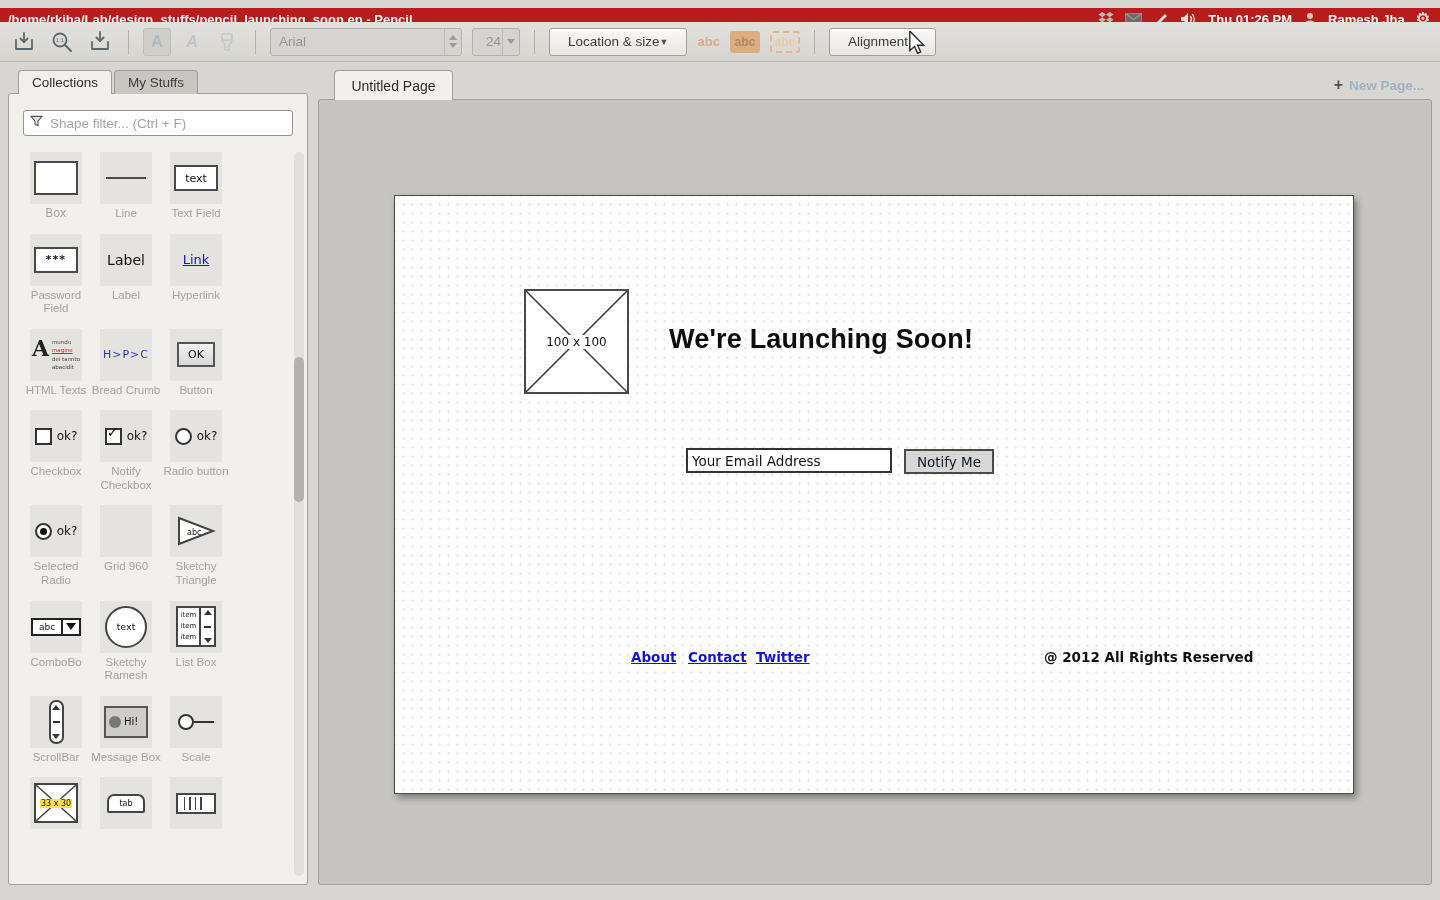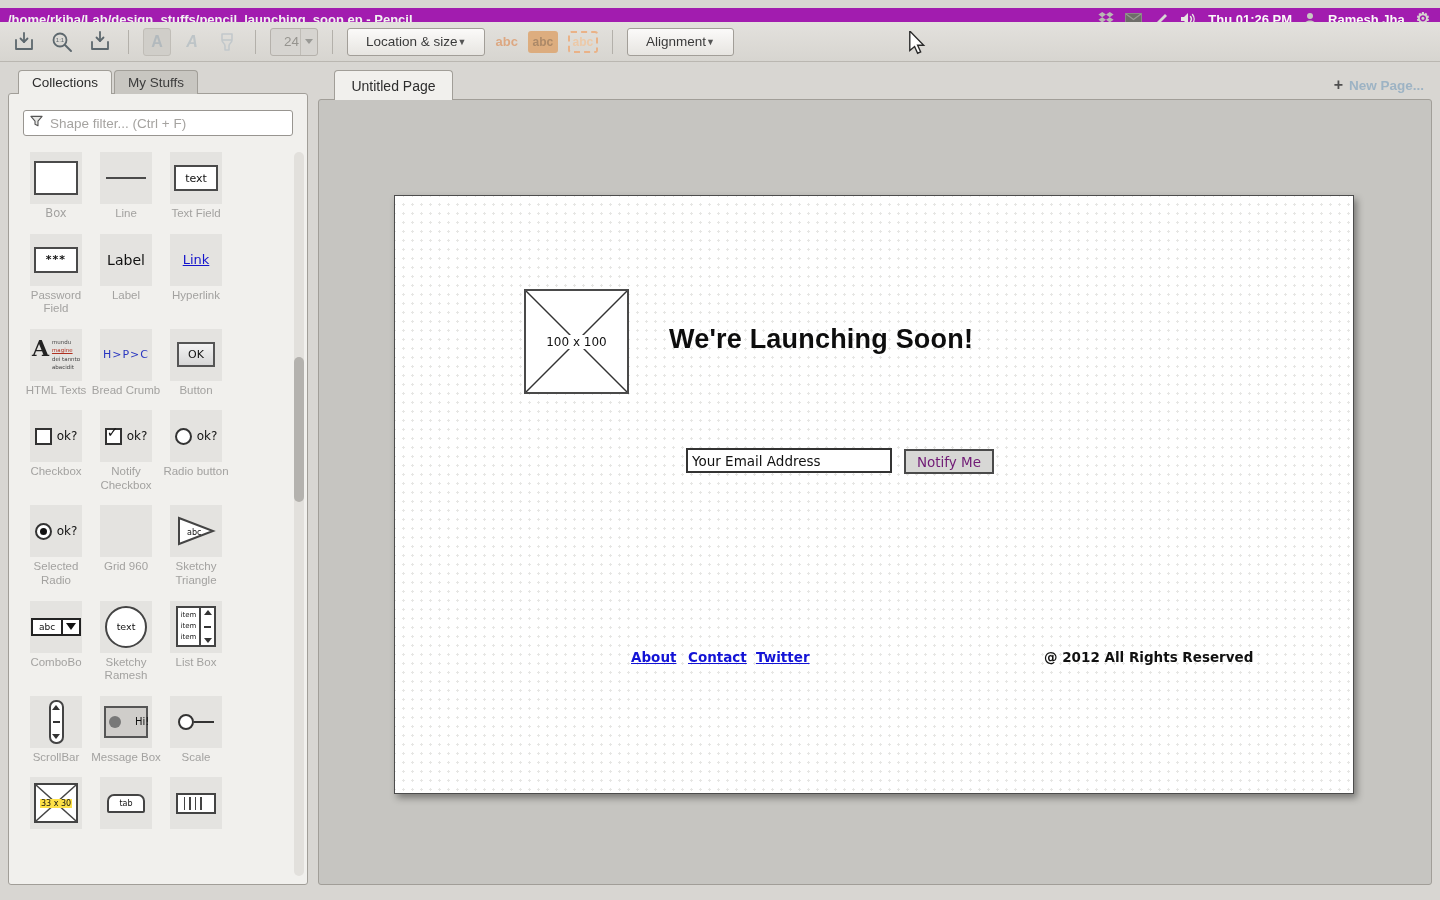--- a/index.html
+++ b/index.html
@@ -1,21 +1,21 @@
 <!DOCTYPE html>
 <html><head>
 <meta charset="utf-8">
 <style>
   html,body{margin:0;padding:0;}
   body{width:1440px;height:900px;overflow:hidden;background:#d8d6d2;
        font-family:"Liberation Sans",sans-serif;-webkit-font-smoothing:antialiased;}
   .window{position:relative;width:1440px;height:900px;}
 
   
-  .topbar{position:absolute;left:0;top:8px;width:100%;height:22px;background:#a21caf;color:#f2f2f1;
+  .topbar{position:absolute;left:0;top:8px;width:100%;height:22px;background:#b91c1c;color:#f2f2f1;
           display:flex;align-items:center;justify-content:space-between;font-size:13px;font-weight:bold;text-align:center;}
   .topbar-title{padding-left:8px;white-space:nowrap;}
   .tray{display:flex;align-items:center;gap:11px;padding-right:10px;}
   .tray svg{display:block;}
   .tray .uni{font-size:14px;line-height:14px;color:#b9b8b4;}
   .clock,.user-name{font-size:13px;font-weight:bold;color:#fafaf8;}
 
   
   .toolbar{position:absolute;left:0;top:22px;width:100%;height:40px;
            background:linear-gradient(#e3e1dd,#d7d5d0);border-bottom:1px solid #bab7b1;
@@ -96,21 +96,21 @@
   .circle-ic{width:38px;height:38px;border:2px solid #444;border-radius:50%;background:#fff;display:flex;align-items:center;justify-content:center;
              font-size:9.5px;color:#111;}
   .listbox-ic{display:flex;border:2px solid #444;background:#fff;}
   .lb-items{display:flex;flex-direction:column;padding:2px 3px;font-size:7px;line-height:1.6;color:#222;}
   .lb-scroll{border-left:2px solid #444;width:13px;display:flex;flex-direction:column;align-items:center;justify-content:space-between;padding:2px 0;}
   .mini-up{width:0;height:0;border-left:4px solid transparent;border-right:4px solid transparent;border-bottom:5px solid #333;}
   .mini-dn{width:0;height:0;border-left:4px solid transparent;border-right:4px solid transparent;border-top:5px solid #333;}
   .mini-dash{width:7px;border-top:2px solid #333;}
   .sb-ic{width:15px;height:44px;border:2px solid #444;border-radius:7px;background:#fff;display:flex;flex-direction:column;
          align-items:center;justify-content:space-between;padding:3px 0;box-sizing:border-box;}
-  .msg-ic{width:44px;height:32px;background:#cfcdca;border:2px solid #555;display:flex;align-items:center;gap:14px;padding-left:3px;box-sizing:border-box;}
+  .msg-ic{width:44px;height:32px;background:#cfcdca;border:2px solid #555;display:flex;align-items:center;gap:3px;padding-left:3px;box-sizing:border-box;}
   .msg-dot{width:12px;height:12px;border-radius:50%;background:#787878;flex:none;}
   .msg-txt{font-size:10px;color:#111;}
   .scale-ic{display:flex;align-items:center;}
   .scale-circle{width:12px;height:12px;border:2px solid #333;border-radius:50%;background:#fff;}
   .scale-line{width:20px;border-top:2px solid #333;}
   .img33-ic{width:40px;height:36px;border:2px solid #444;background:#fff;position:relative;display:flex;align-items:center;justify-content:center;}
   .img33-ic svg{position:absolute;left:0;top:0;}
   .img33-ic .lbl{position:relative;background:#fde047;font-size:8px;color:#111;padding:0 1px;z-index:1;}
   .tab-ic{width:34px;height:15px;border:2px solid #444;border-radius:7px 7px 2px 2px;background:#fff;display:flex;align-items:center;justify-content:center;
           font-size:8px;color:#111;}
@@ -130,21 +130,21 @@
         box-shadow:3px 4px 7px rgba(0,0,0,.38);
         background-image:radial-gradient(circle,#e6e6e4 1.2px,transparent 1.4px);background-size:9px 9px;background-position:4px 4px;}
   .ph{position:absolute;left:129px;top:93px;width:101px;height:101px;border:2px solid #4a4a4a;background:#fff;
       display:flex;align-items:center;justify-content:center;}
   .ph svg{position:absolute;left:0;top:0;}
   .ph .ph-lbl{position:relative;z-index:1;background:#fff;padding:0 3px;font-size:12px;color:#111;}
   .wl-heading{position:absolute;left:274px;top:128px;font-size:27px;font-weight:bold;color:#0d0d0d;letter-spacing:.2px;}
   .email-input{position:absolute;left:291px;top:252px;width:194px;height:21px;border:2px solid #333;background:#fff;
                font-size:13.5px;color:#111;padding:0 4px;font-family:"DejaVu Sans",sans-serif;outline:none;}
   .notify-btn{position:absolute;left:509px;top:253px;width:86px;height:21px;background:#d7d7d5;border:2px solid #4a4a4a;
-              display:flex;align-items:center;justify-content:center;font-size:13.5px;color:#701a75;}
+              display:flex;align-items:center;justify-content:center;font-size:13.5px;color:#0f172a;}
   .page-link{position:absolute;top:453px;font-size:13.5px;color:#1313d6;text-decoration:underline;font-weight:bold;}
   .lk-about{left:236px;} .lk-contact{left:293px;} .lk-twitter{left:361px;}
   .copyright{position:absolute;left:649px;top:453px;font-size:13.5px;color:#111;font-weight:bold;}
   .canvas-txt{font-family:"DejaVu Sans",sans-serif;}
 </style>
 </head>
 <body>
 
 <div class="window">
 
@@ -211,20 +211,27 @@
     <span class="tb-sep"></span>
     <span class="bold-a">A</span>
     <span class="italic-a">A</span>
     <span class="tb-ic">
       <svg width="22" height="22" viewBox="0 0 22 22" fill="none" stroke="#c2c8cb" stroke-width="1.6" stroke-linejoin="round">
           <path d="M6 3h10v6c0 3-3 3-3 6v4h-4v-4c0-3-3-3-3-6z"></path>
           <path d="M6 9h10"></path>
         </svg>
     </span>
     <span class="tb-sep"></span>
+    <div class="font-combo">
+      <span class="fname">Arial</span>
+      <span class="spin-col">
+          <i class="tri-up"></i>
+          <i class="tri-dn"></i>
+        </span>
+    </div>
     <div class="size-spin">
       <span class="sval">24</span>
       <span class="spin-col">
           <i class="tri-dn"></i>
         </span>
     </div>
     <span class="tb-sep"></span>
     <div class="tb-btn">
       <span>Location &amp; size</span>
       <span class="tb-caret">▼</span>

